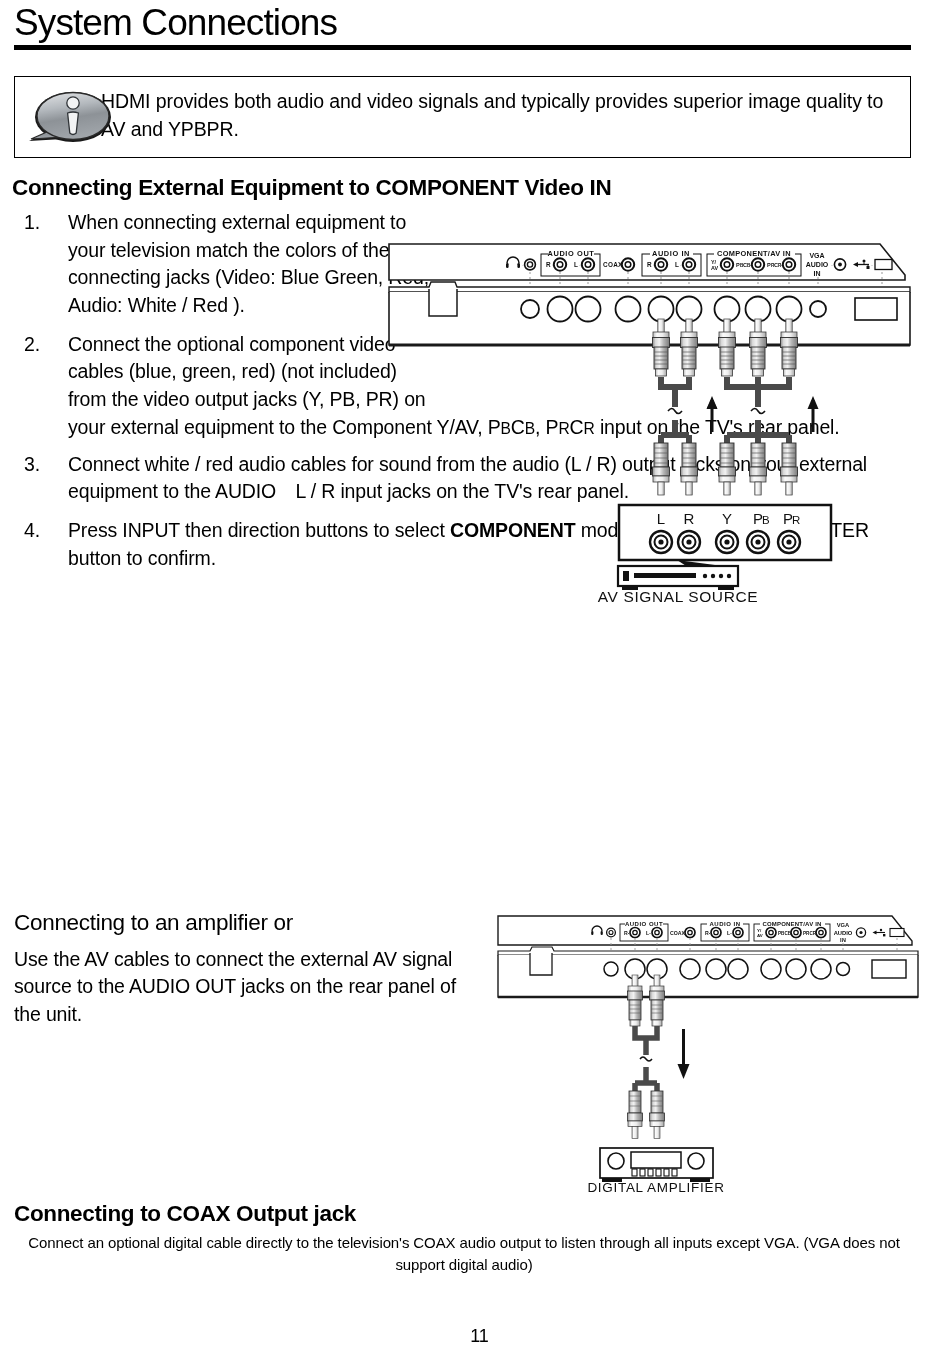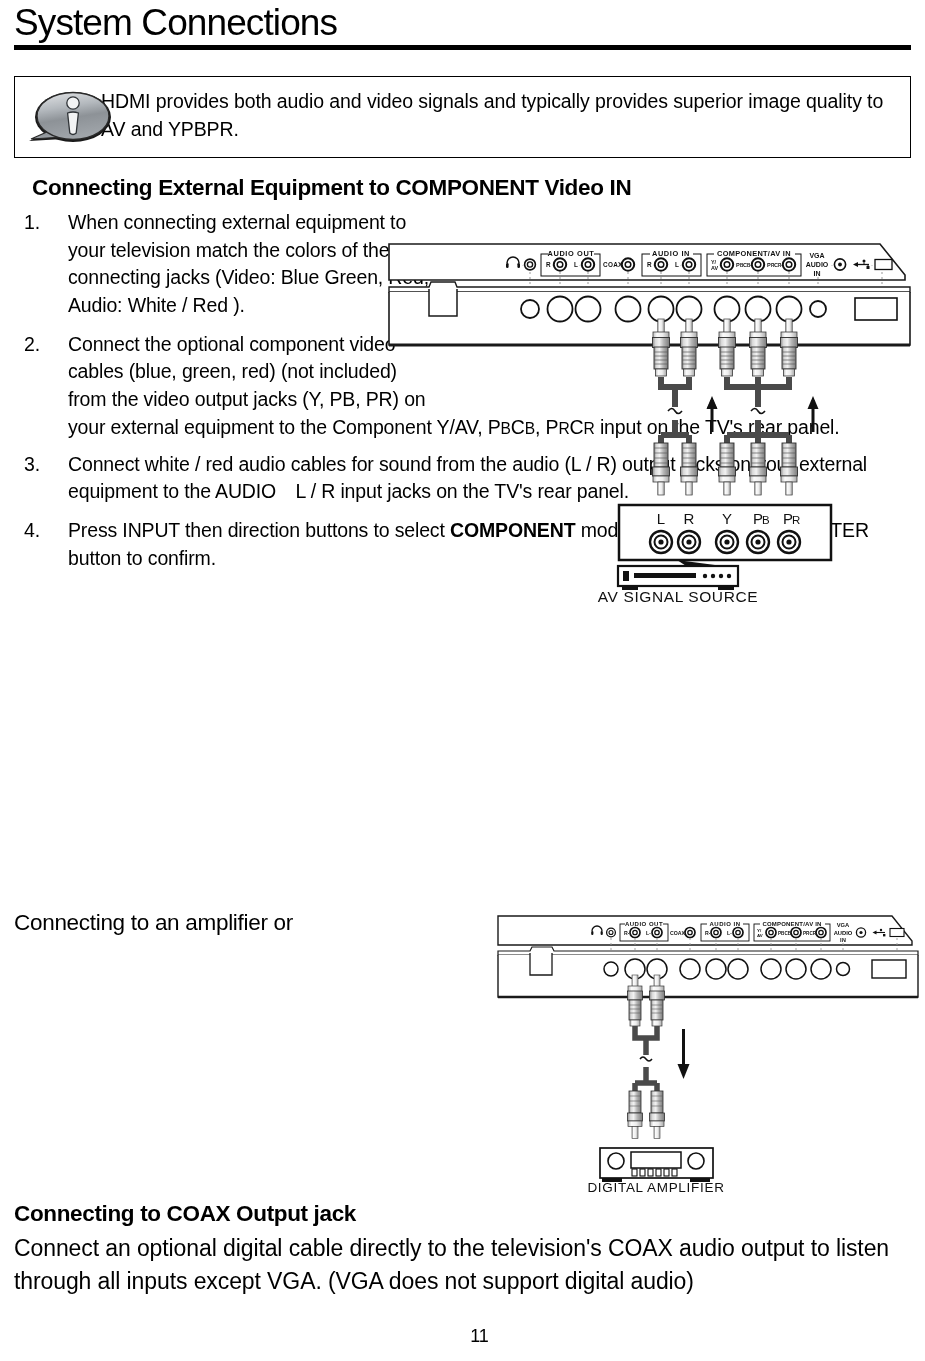--- a/index.html
+++ b/index.html
@@ -49,21 +49,21 @@
     position: absolute;
     left: 8px; top: 12px;
     width: 96px; height: 62px;
   }
 
   
   h2.section {
     font-size: 22.5px;
     font-weight: bold;
     letter-spacing: -0.35px;
-    margin: 14px 0 8px 20px;
+    margin: 14px 0 8px 0;
     line-height: 1.2;
   }
   h2.section-2 {
     font-size: 22.5px;
     font-weight: normal;
     letter-spacing: -0.3px;
     margin: 0;
     line-height: 1.28;
   }
 
@@ -85,24 +85,25 @@
   .sc { font-size: 0.80em; }
 
   
   p.body {
     font-size: 19.5px;
     line-height: 1.42;
     letter-spacing: -0.15px;
     margin: 8px 0 0 0;
   }
   p.body-sm {
-    font-size: 23px;
+    font-size: 15px;
     line-height: 1.45;
     letter-spacing: -0.1px;
     margin: 5px 0 1px 2px;
+    text-align: center;
   }
 
   
   #diagram-component {
     position: absolute;
     left: 385px; top: 228px;
     width: 535px; height: 372px;
   }
   #diagram-amplifier {
     position: absolute;
@@ -435,20 +436,21 @@
         </g>
         <rect x="237" y="354" width="16" height="4" fill="#111"></rect>
         <rect x="333" y="354" width="16" height="4" fill="#111"></rect>
       </g>
       <text x="293" y="370" text-anchor="middle" font-family="'Liberation Sans',sans-serif" font-size="15.5" letter-spacing="0.6" fill="#111">AV SIGNAL SOURCE</text>
     </svg>
   </div>
 
   <div class="amp-block">
     <h2 class="section-2">Connecting to an amplifier or</h2>
+    <p class="body">Use the AV cables to connect the external AV signal source to the AUDIO OUT jacks on the rear panel of the unit.</p>
   </div>
 
   <div id="diagram-amplifier">
     <svg width="431" height="285" viewBox="0 0 431 285">
       <defs>
         <linearGradient id="plugMetal2" x1="0" y1="0" x2="1" y2="0">
           <stop offset="0%" stop-color="#8e8e8e"></stop>
           <stop offset="18%" stop-color="#d9d9d9"></stop>
           <stop offset="40%" stop-color="#f2f2f2"></stop>
           <stop offset="65%" stop-color="#b6b6b6"></stop>

